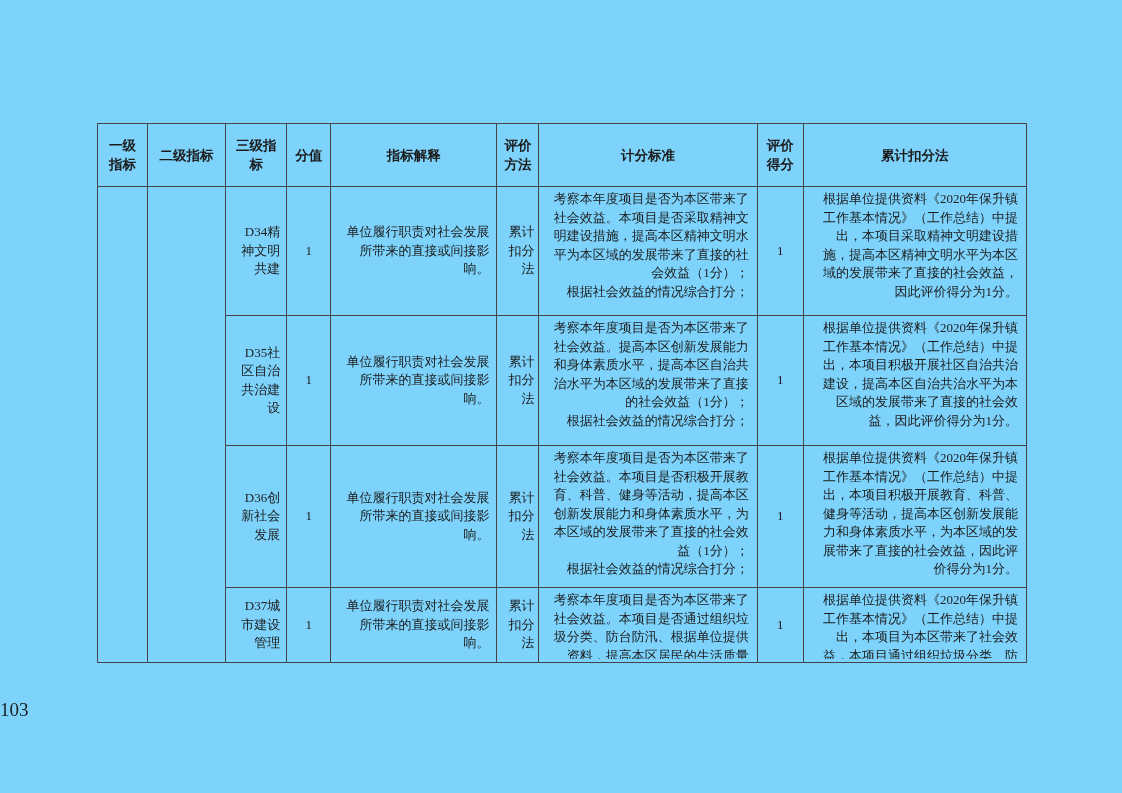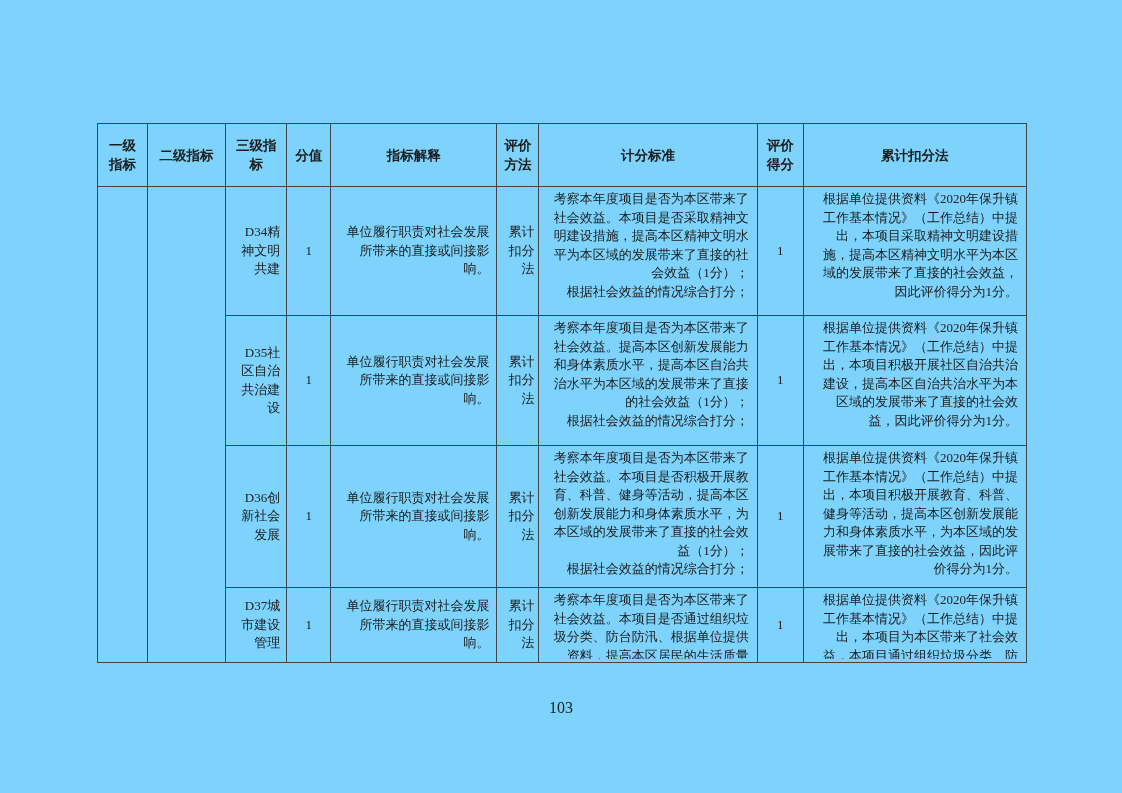--- a/index.html
+++ b/index.html
@@ -47,22 +47,22 @@
   .c-l3 { padding: 2px 6px; word-break: break-all; }
   .c-val, .c-score { text-align: center; }
   .c-expl { padding: 8px 7px; margin-top: 37px; }
   .c-method { padding: 2px 4px; }
   .c-standard, .c-basis { vertical-align: top; padding: 3px 8px; }
   .clip { max-height: 68px; overflow: hidden; }
   .page-number {
     position: absolute;
     left: 0; right: 0;
     top: 699px;
-    text-align: center;
-    font-size: 16px;
+    text-align: left;
+    font-size: 19px;
     color: #1c1c1c;
   }
 </style>
 </head>
 <body>
 
 <div class="page">
 
   <table class="eval">
     <colgroup>

